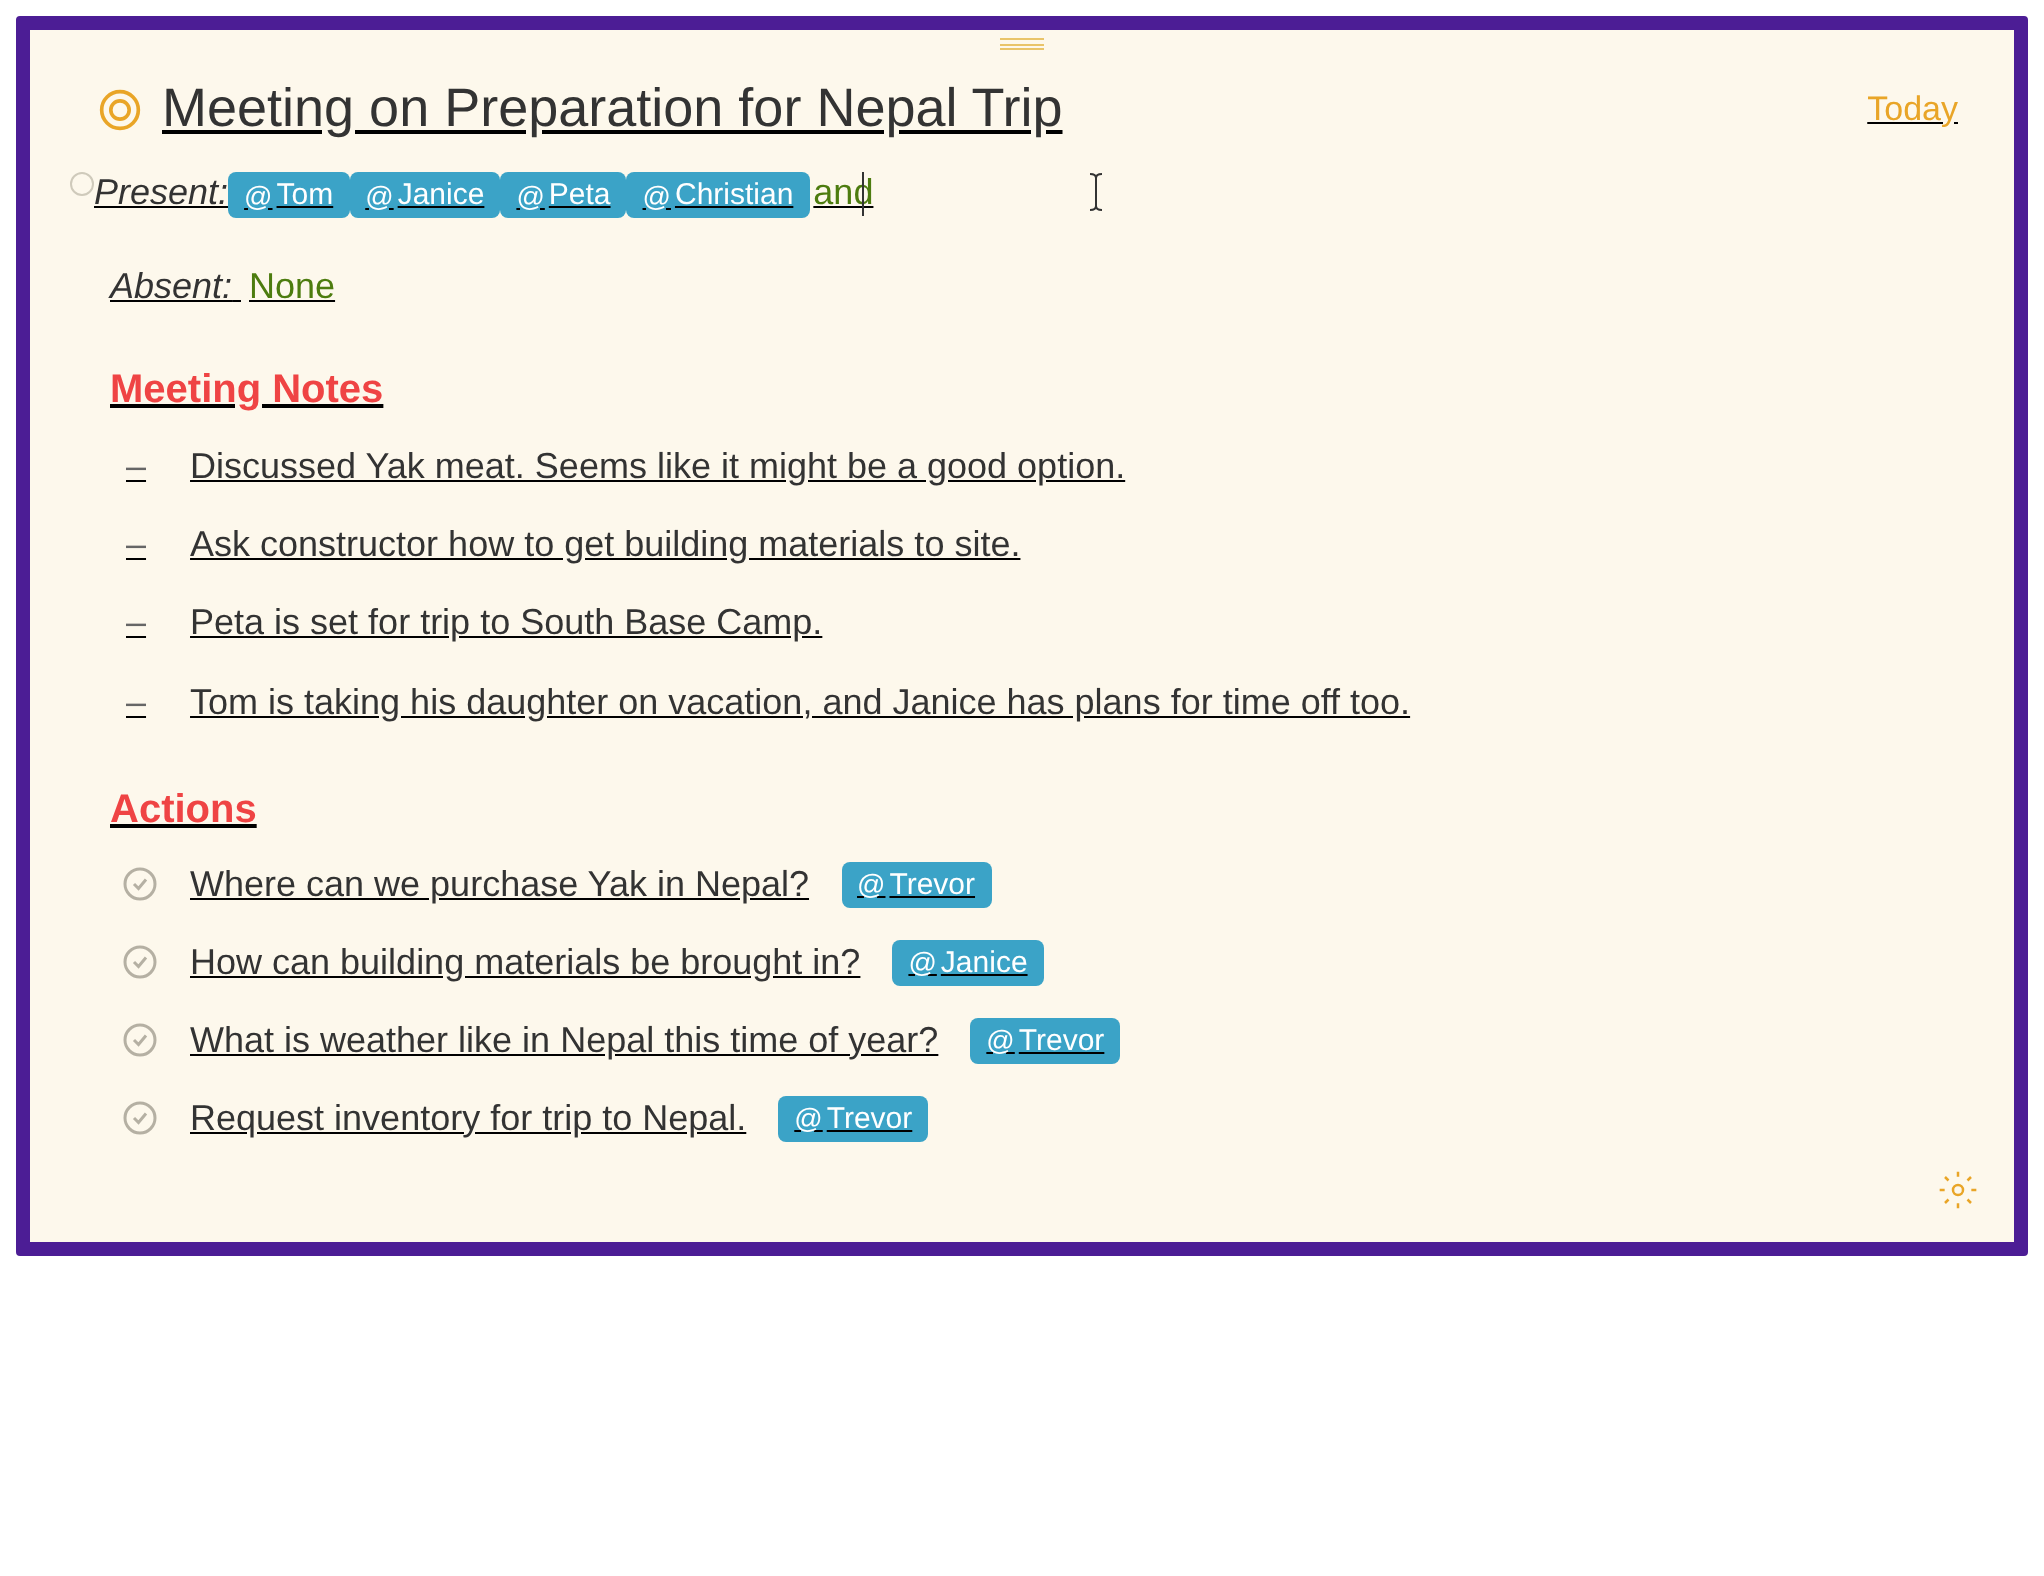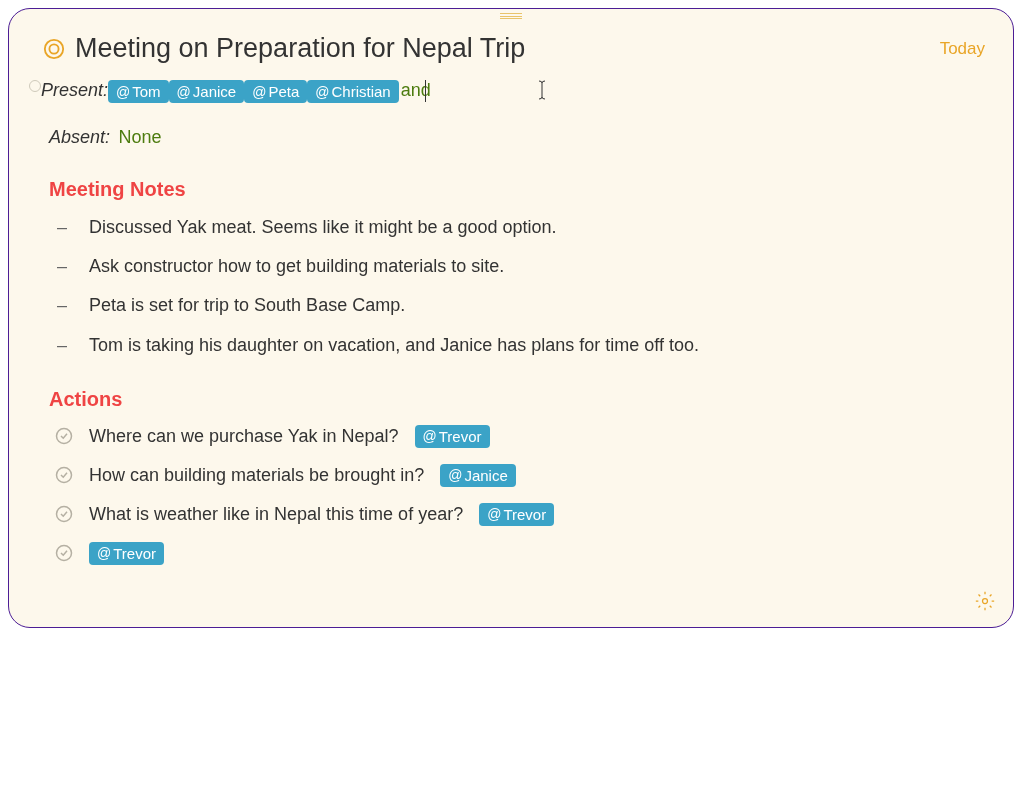--- a/index.html
+++ b/index.html
@@ -9,25 +9,26 @@
     }
     body {
       font-family: -apple-system, BlinkMacSystemFont, 'Segoe UI', Helvetica, Arial, sans-serif;
       background: #ffffff;
       width: 1022px;
       height: 788px;
       padding: 8px;
     }
     .card {
       background: #fdf8ec;
-      border: 1px solid #4c1d95;
-      border-radius: 22px;
+      border: 7px solid #4c1d95;
+      border-radius: 2px;
       padding: 24px 28px 24px 16px;
       position: relative;
       min-height: 620px;
+      text-decoration: underline;
     }
     .grip-handle {
       position: absolute;
       top: 4px;
       left: 50%;
       transform: translateX(-50%);
       width: 22px;
       height: 6px;
       display: flex;
       flex-direction: column;
@@ -272,20 +273,21 @@
       <span class="tag">
           <span class="tag-at">@</span> 
           <span>Trevor</span>
         </span>
     </div>
     <div class="action-item">
       <svg class="check-icon" viewBox="0 0 24 24" fill="none" stroke="#b5b0a3" stroke-width="2">
         <circle cx="12" cy="12" r="10"></circle>
         <path d="M8 12 L11 15 L16 9"></path>
       </svg>
+      <span class="action-text">Request inventory for trip to Nepal.</span>
       <span class="tag">
           <span class="tag-at">@</span> 
           <span>Trevor</span>
         </span>
     </div>
   </div>
 
   <svg class="gear-icon" viewBox="0 0 24 24" fill="none" stroke="#e9a527" stroke-width="1.5">
     <circle cx="12" cy="12" r="3"></circle>
     <path d="M12 1v3M12 20v3M4.2 4.2l2.1 2.1M17.7 17.7l2.1 2.1M1 12h3M20 12h3M4.2 19.8l2.1-2.1M17.7 6.3l2.1-2.1"></path>

